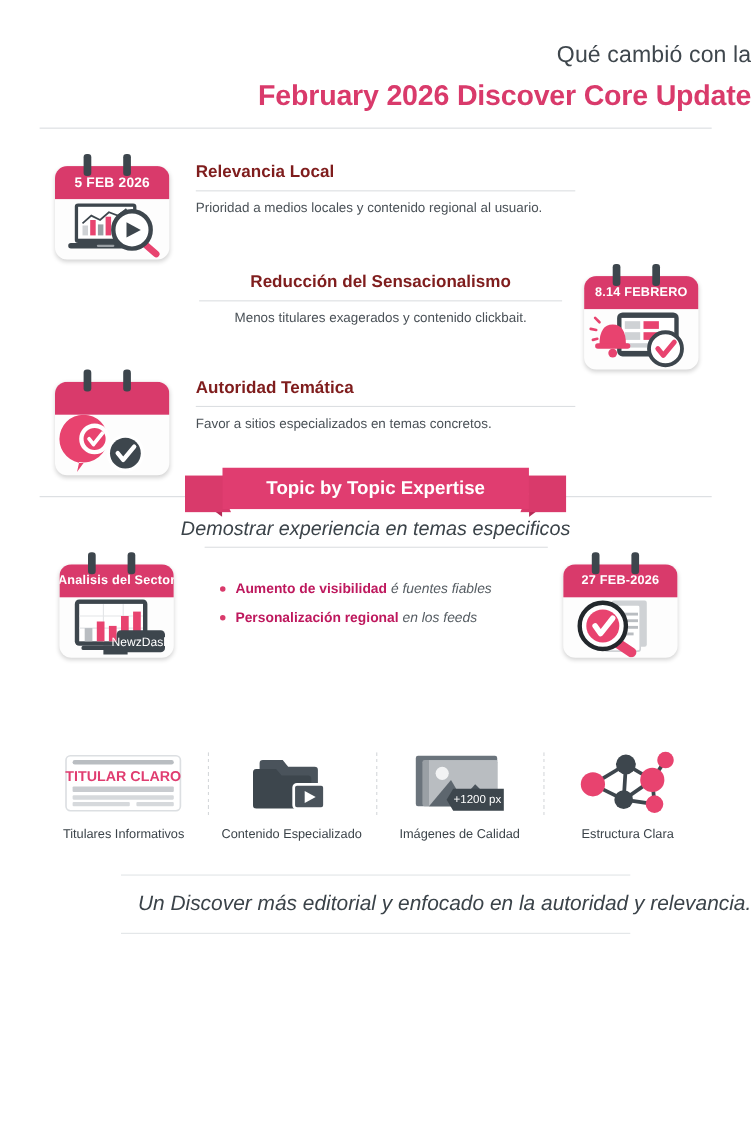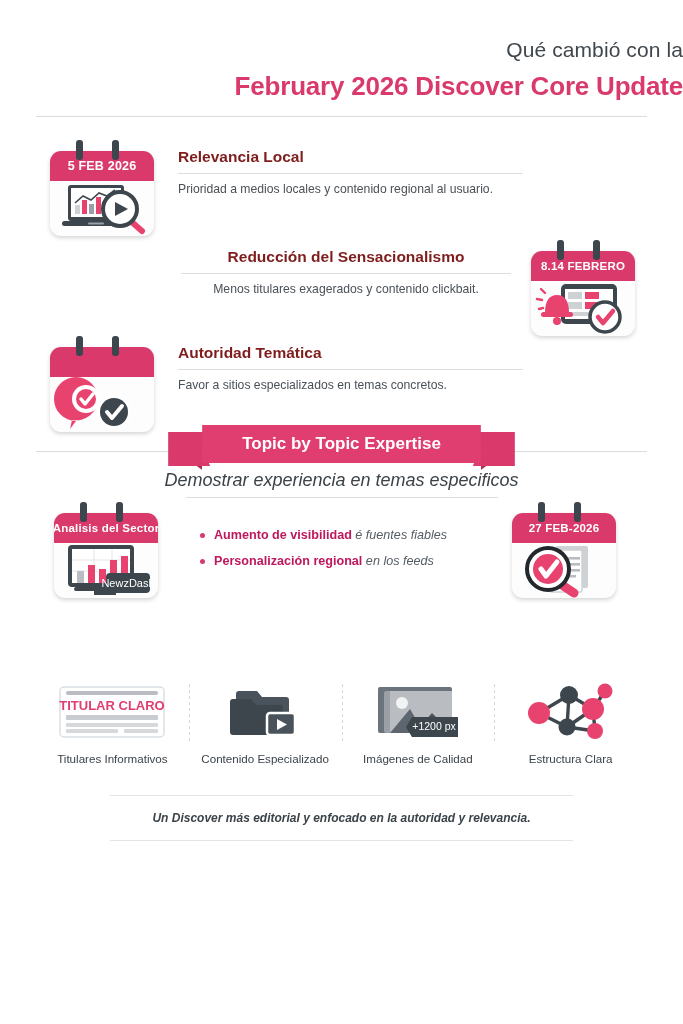--- a/index.html
+++ b/index.html
@@ -65,21 +65,21 @@
   .grid{position:absolute;left:36px;width:611px;display:flex;}
   .gcell{flex:1;text-align:center;position:relative;}
   .gcell+.gcell:before{content:"";position:absolute;left:0;top:4px;bottom:22px;width:1px;
     background:repeating-linear-gradient(to bottom,#d5d8db 0 3px,transparent 3px 6px);}
   .gart{height:64px;display:flex;align-items:center;justify-content:center;}
   .glabel{font-size:11.6px;color:#3b4349;margin-top:8px;}
 
   
   .foot{position:absolute;left:0;width:683px;text-align:center;}
   .foot .fr{height:1px;background:#e2e5e7;margin:0 110px;}
-  .foot .ft{font-size:12px;font-style:italic;font-weight:bold;color:#3b4349;padding:15px 0;}
+  .foot .ft{font-size:19px;font-style:italic;font-weight:normal;color:#3b4349;padding:15px 0;text-align:right;}
 </style>
 </head>
 <body>
 
 <div class="page">
 
   <div class="header">
     <div class="h-sub">Qué cambió con la</div>
     <div class="h-main">February 2026 Discover Core Update</div>
     <div class="rule"></div>

